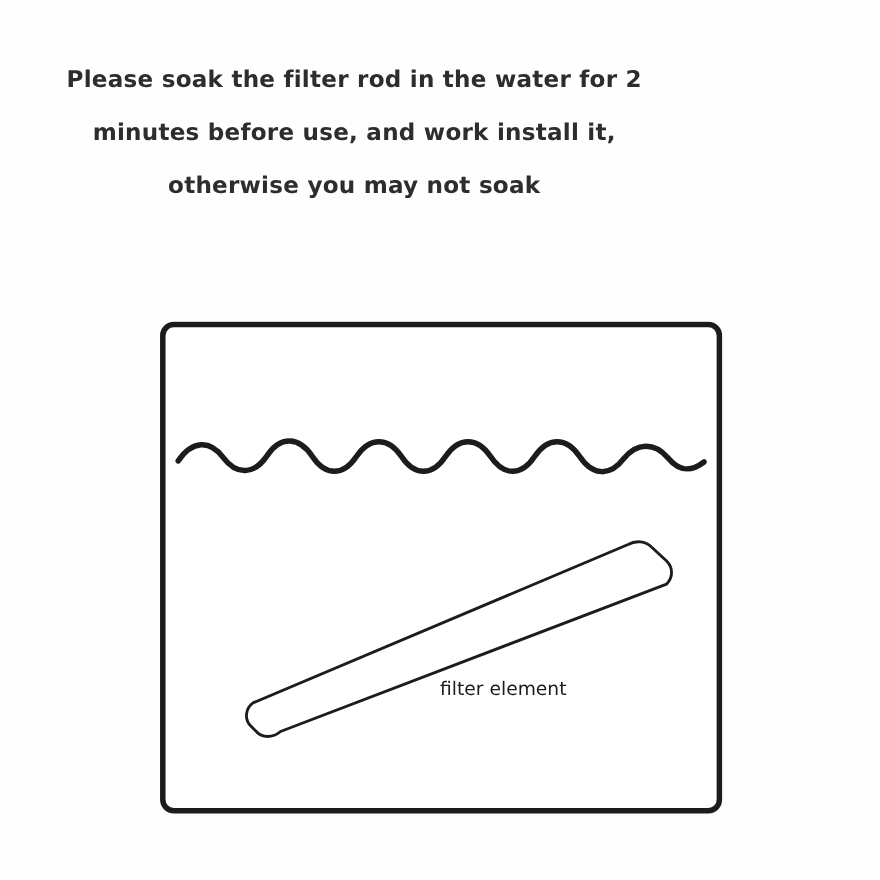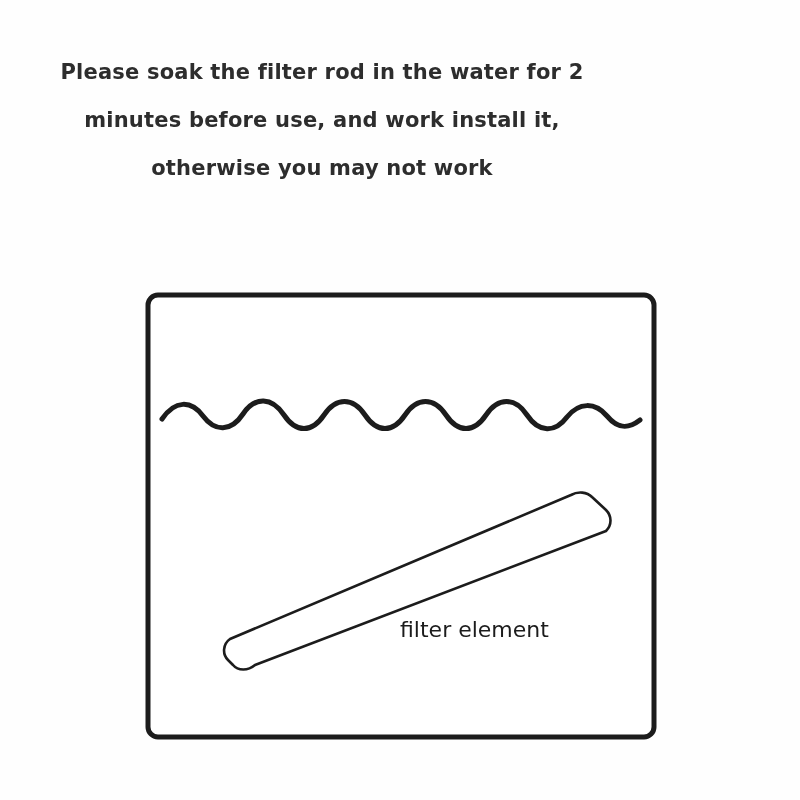--- a/index.html
+++ b/index.html
@@ -43,35 +43,35 @@
     width: 512px;
     height: 448px;
   }
   .diagram-svg {
     display: block;
   }
   .label-filter {
     position: absolute;
     left: 255px;
     top: 325px;
-    font-size: 22px;
+    font-size: 17px;
     color: #1c1c1c;
     font-family: "DejaVu Sans", sans-serif;
     white-space: nowrap;
   }
 </style>
 </head>
 <body>
 
 <div class="page">
 
   <div class="instruction">
     <span class="line">Please soak the filter rod in the water for 2</span>
     <span class="line">minutes before use, and work install it,</span>
-    <span class="line">otherwise you may not work</span>
+    <span class="line">otherwise you may not soak</span>
   </div>
 
   <div class="diagram-wrap">
     <svg class="diagram-svg" width="512" height="448" viewBox="0 0 512 448">
 
       <rect x="3" y="3" width="506" height="442" rx="10" ry="10" fill="#ffffff" stroke="#1c1c1c" stroke-width="5"></rect>
 
       <path d="M 17 127
                C 30 108, 46 108, 58 124
                C 70 140, 86 140, 98 122

